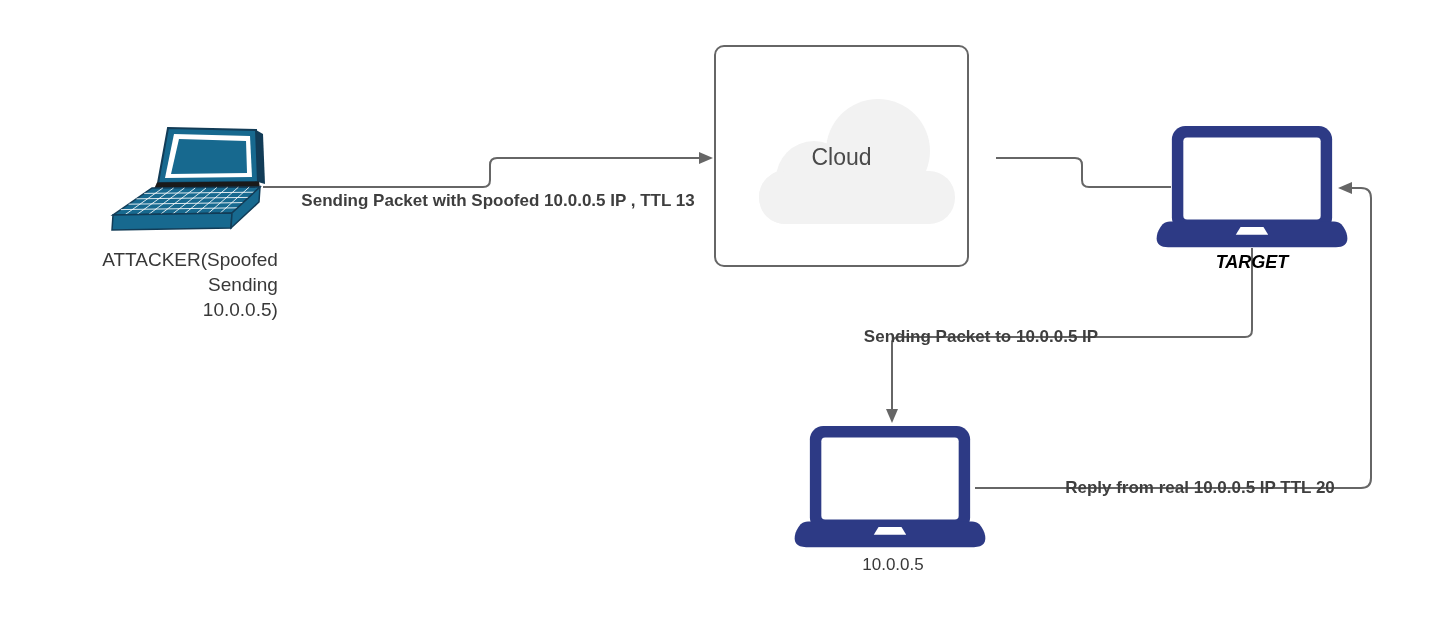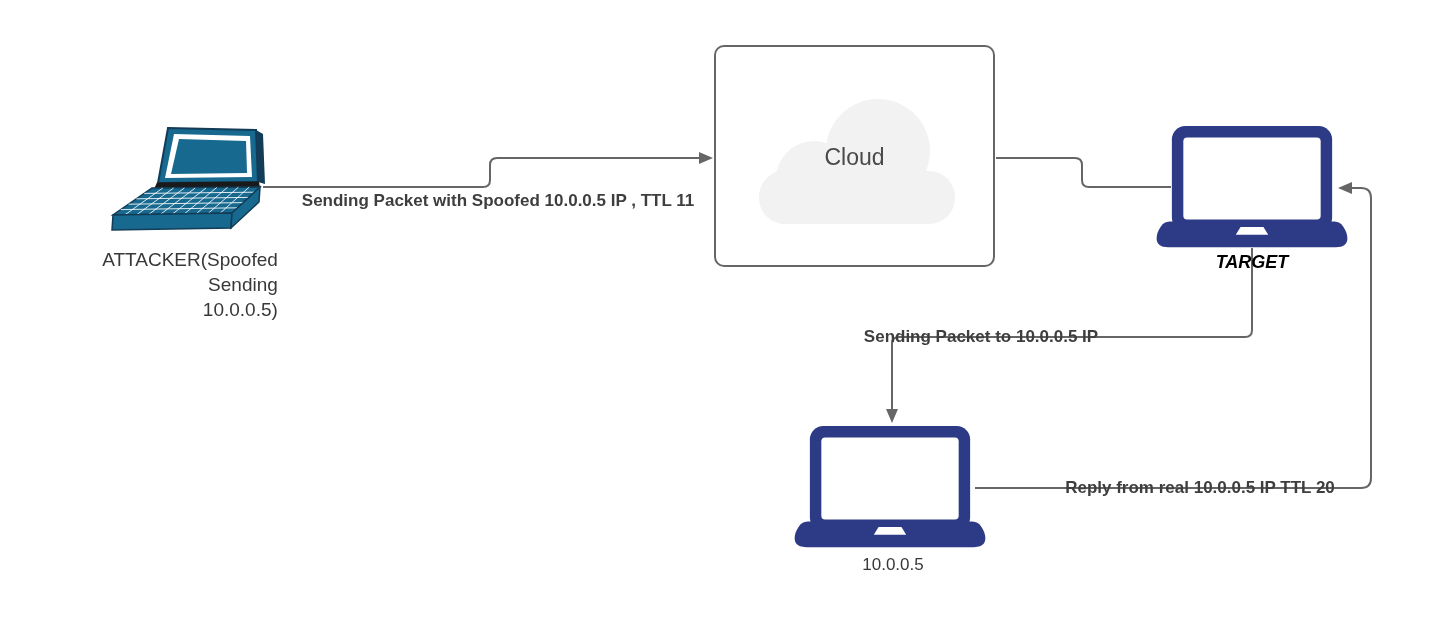--- a/index.html
+++ b/index.html
@@ -33,21 +33,21 @@
     text-align:right;color:var(--node_label);
     white-space:nowrap;
   }
   .attacker-label{font-size:19px;line-height:25px;}
   .target-label{font-size:18px;font-weight:bold;font-style:italic;color:var(--black);}
   .host-label{font-size:17px;}
 
   
   .cloud-box{
     position:absolute;left:714px;top:45px;
-    width:281px;height:222px;
+    width:255px;height:222px;
     border:2.5px solid var(--line);
     border-radius:10px;background:var(--page_bg);
     box-sizing:border-box;
   }
   .cloud-shape{fill:var(--cloud_fill);}
   .cloud-label{
     position:absolute;left:50%;top:97px;transform:translateX(-50%);
     font-size:23px;color:var(--cloud_text);white-space:nowrap;
   }
 
@@ -114,21 +114,21 @@
       <g class="cloud-shape">
         <circle cx="126" cy="52" r="52"></circle>
         <circle cx="62" cy="80" r="38"></circle>
         <circle cx="34" cy="98" r="27"></circle>
         <rect x="7" y="72" width="196" height="53" rx="26"></rect>
       </g>
     </svg>
     <div class="cloud-label">Cloud</div>
   </div>
 
-  <div class="edge-label" style="left:498px;top:191px">Sending Packet with Spoofed 10.0.0.5 IP , TTL 11</div>
+  <div class="edge-label" style="left:498px;top:191px">Sending Packet with Spoofed 10.0.0.5 IP , TTL 13</div>
   <div class="edge-label" style="left:981px;top:327px">Sending Packet to 10.0.0.5 IP</div>
   <div class="edge-label" style="left:1200px;top:478px">Reply from real 10.0.0.5 IP TTL 20</div>
 
   <svg class="abs" style="left:1155px;top:126px" width="194" height="124" viewBox="0 0 200 130">
     <rect class="navy-fill" x="16" y="0" width="168" height="110" rx="14"></rect>
     <rect class="white-fill" x="28" y="12" width="144" height="86" rx="4"></rect>
     <path class="navy-fill" d="M 14,100 L 186,100 C 192,100 196,104 199,112 C 202,122 198,127 188,127 L 12,127 C 2,127 -2,122 1,112 C 4,104 8,100 14,100 Z"></path>
     <polygon class="white-fill" points="88,106 112,106 117,114 83,114"></polygon>
   </svg>
   <div class="node-label target-label" style="left:1252px;top:252px">TARGET</div>

